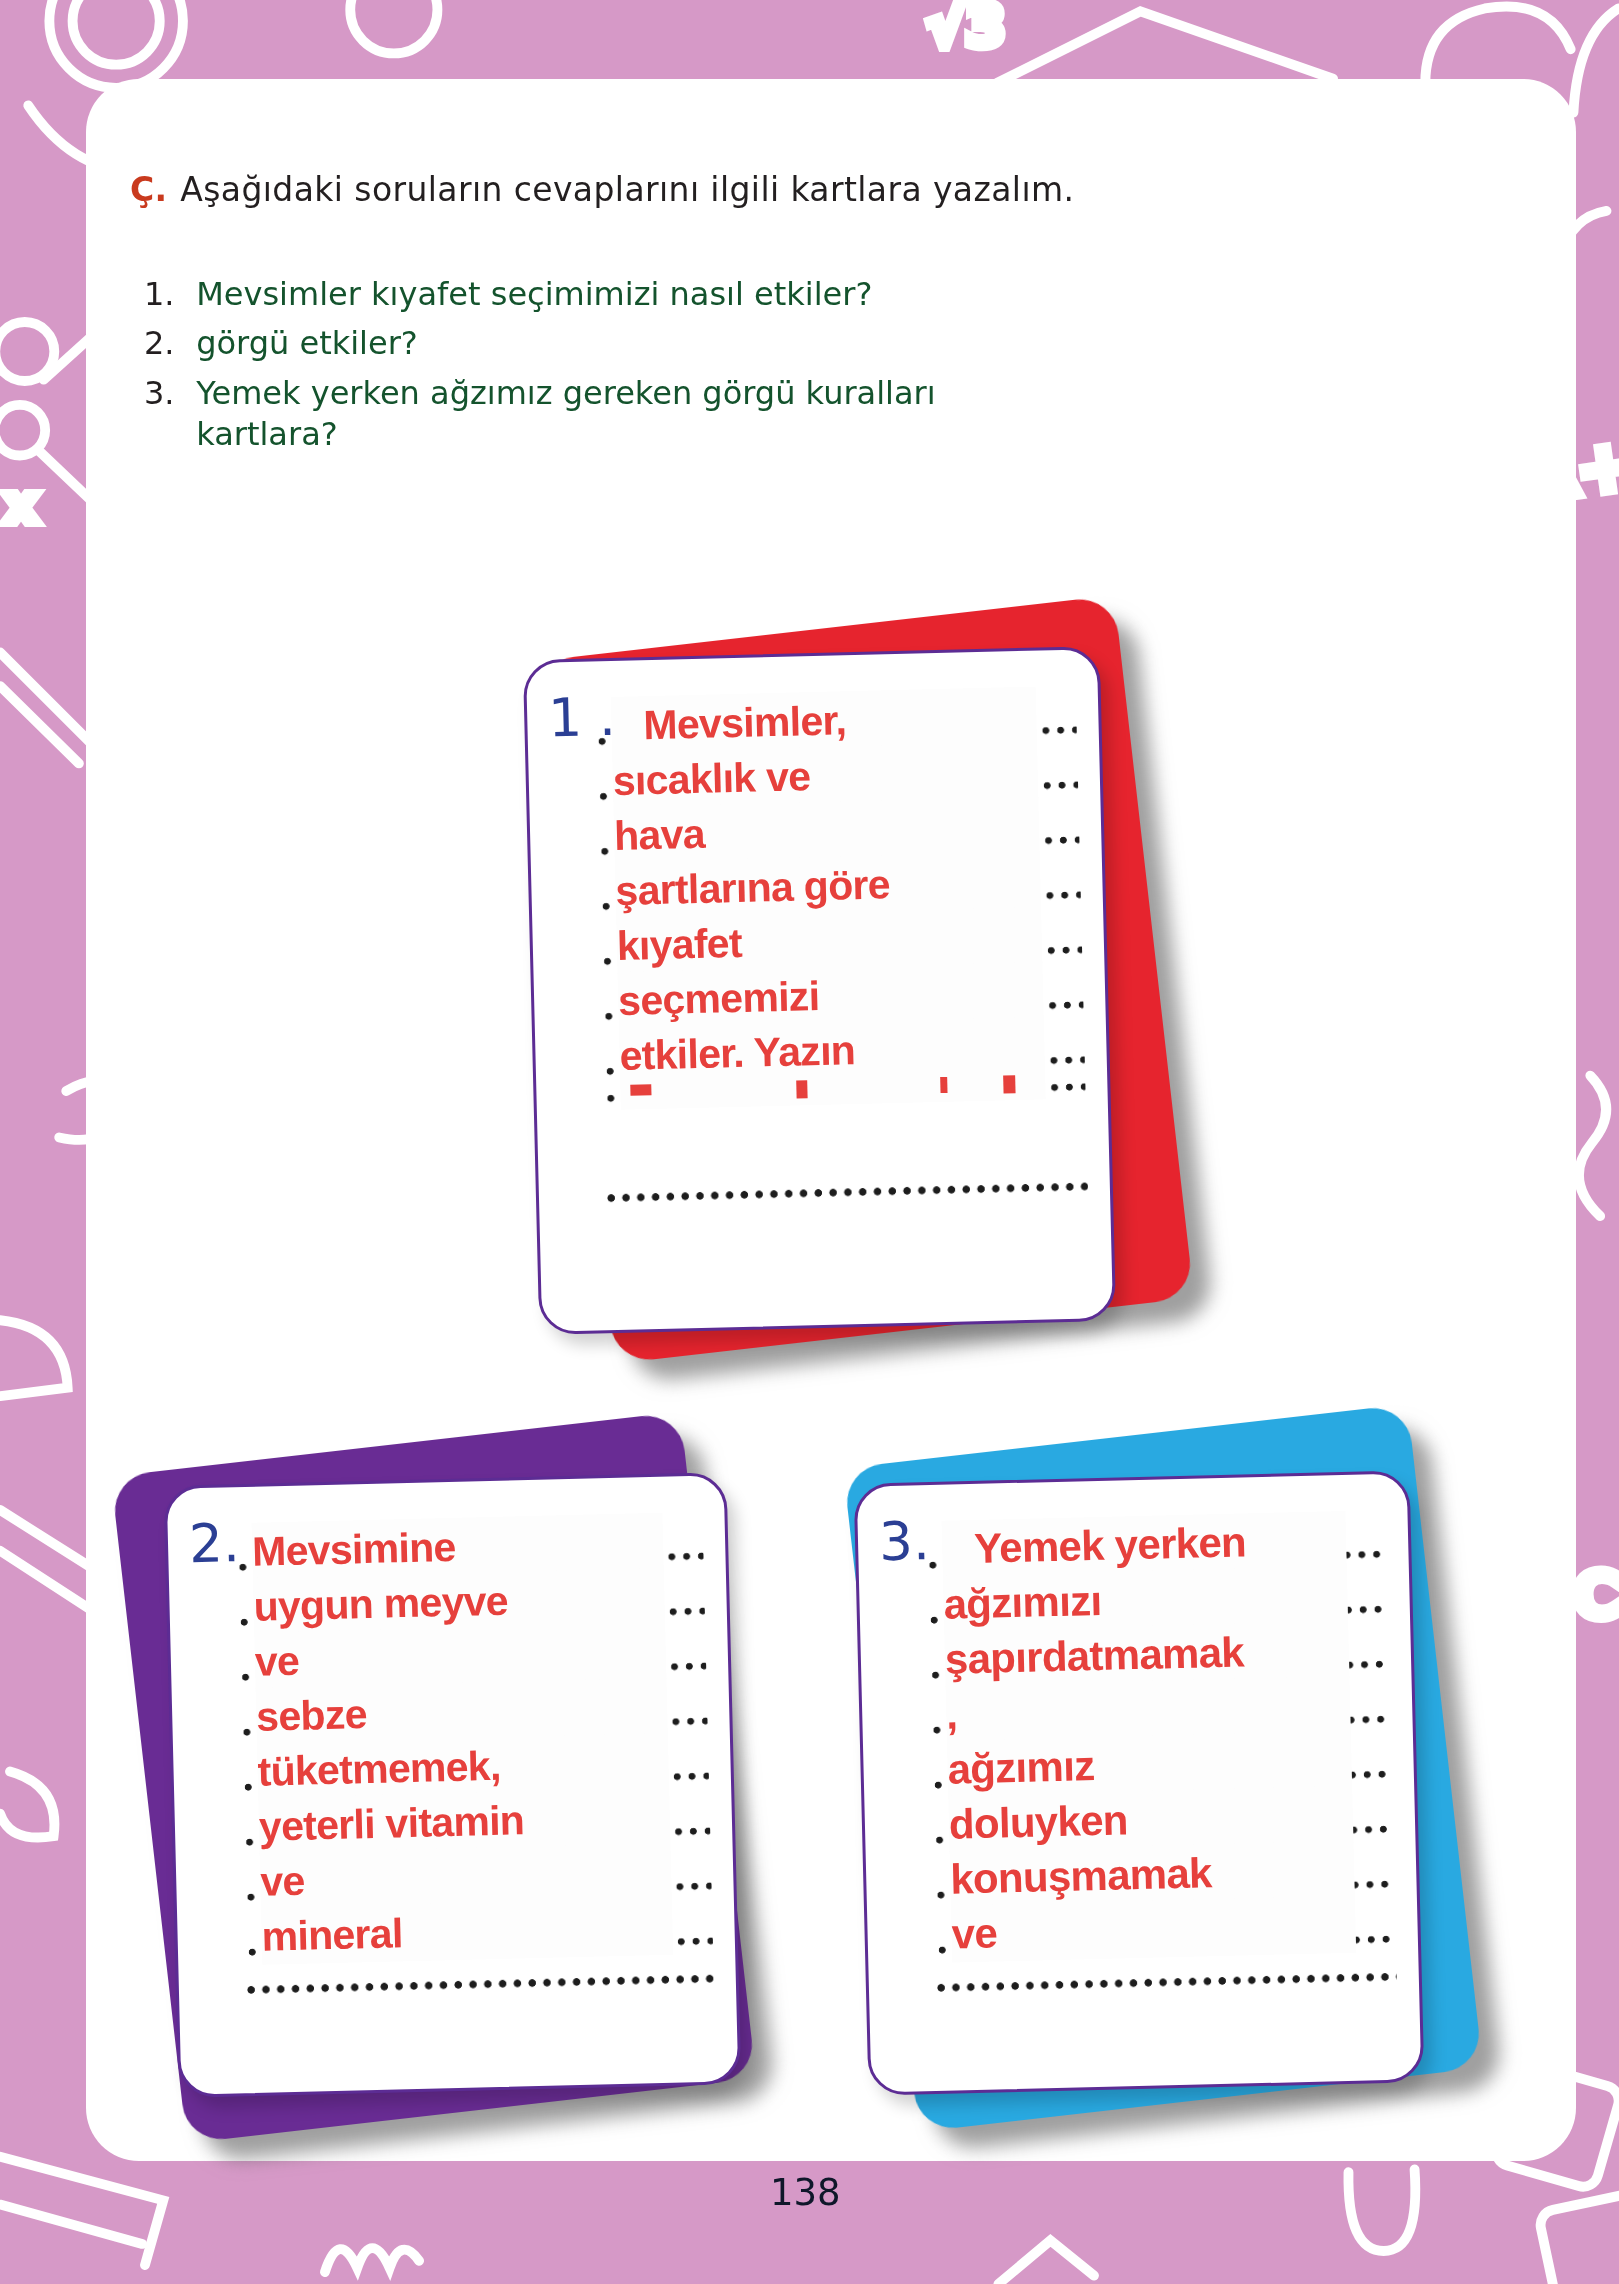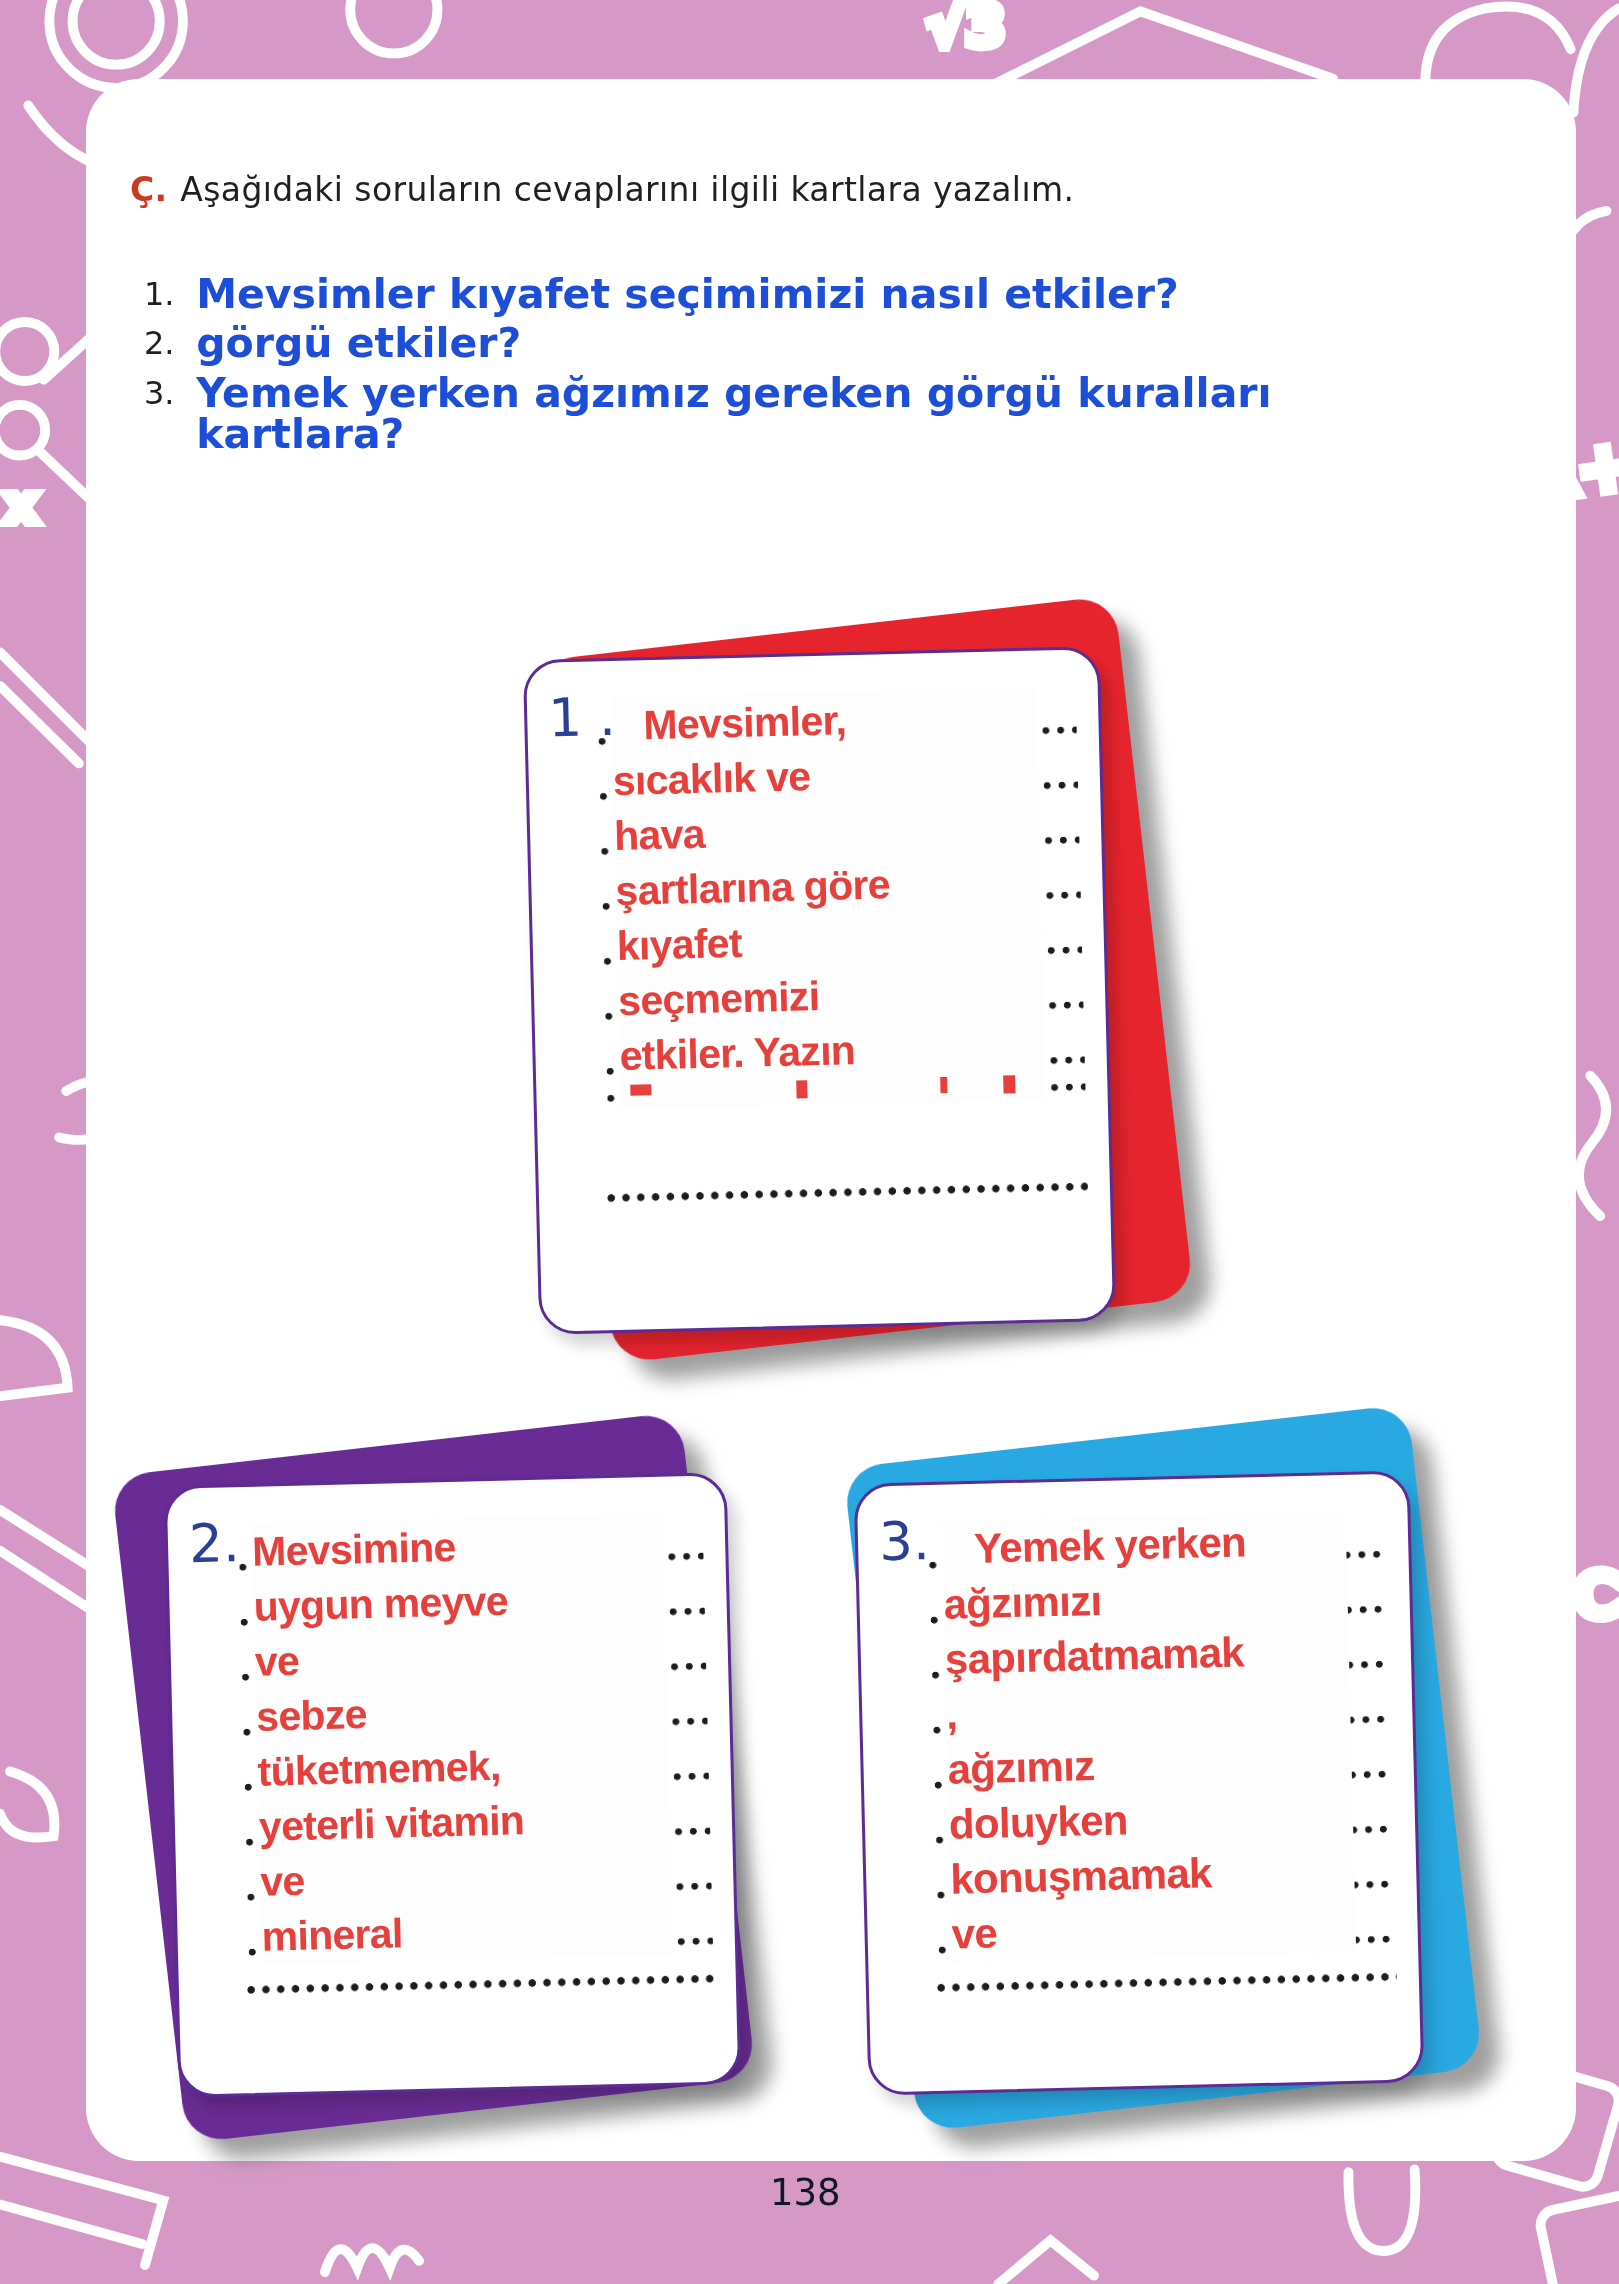--- a/index.html
+++ b/index.html
@@ -19,21 +19,21 @@
     background:#ffffff;border-radius:53px;z-index:1;
   }
   
   .header{position:absolute;left:44px;top:85px;font-size:33px;letter-spacing:0.4px;color:#231f20;white-space:nowrap;margin-top:6px;}
   .header .label{color:#c93a1e;font-weight:bold;margin-right:12.7px;}
   
   .questions{position:absolute;left:58px;top:195px;}
   .question{display:flex;gap:11.2px;margin-bottom:8.4px;}
   .q-num{width:41px;font-size:32px;line-height:41px;color:#231f20;flex:none;}
   .q-text{max-width:1294px;}
-  .q-line{font-size:41px;line-height:41px;color:#1d4ed8;white-space:nowrap;font-weight:bold;}
+  .q-line{font-size:32px;line-height:41px;color:#14532d;white-space:nowrap;}
   
   .card{position:absolute;z-index:2;}
   .card-back{position:absolute;border-radius:39px;filter:drop-shadow(18.3px 22.5px 9.8px rgba(80,80,80,.55));}
   .card-front{
     position:absolute;background:#ffffff;border:3.5px solid #5c2c94;border-radius:37px;
     box-shadow:8.4px 11.2px 15.5px rgba(0,0,0,.18);
   }
   .card1{left:489px;top:613px;width:710px;height:784px;}
   .card1 .card-back{left:84px;top:12.7px;width:583px;height:707px;background:#e6242e;transform:rotate(-6.5deg);}
   .card1 .card-front{left:42px;top:40px;width:571px;height:669px;transform:rotate(-1.4deg);}

